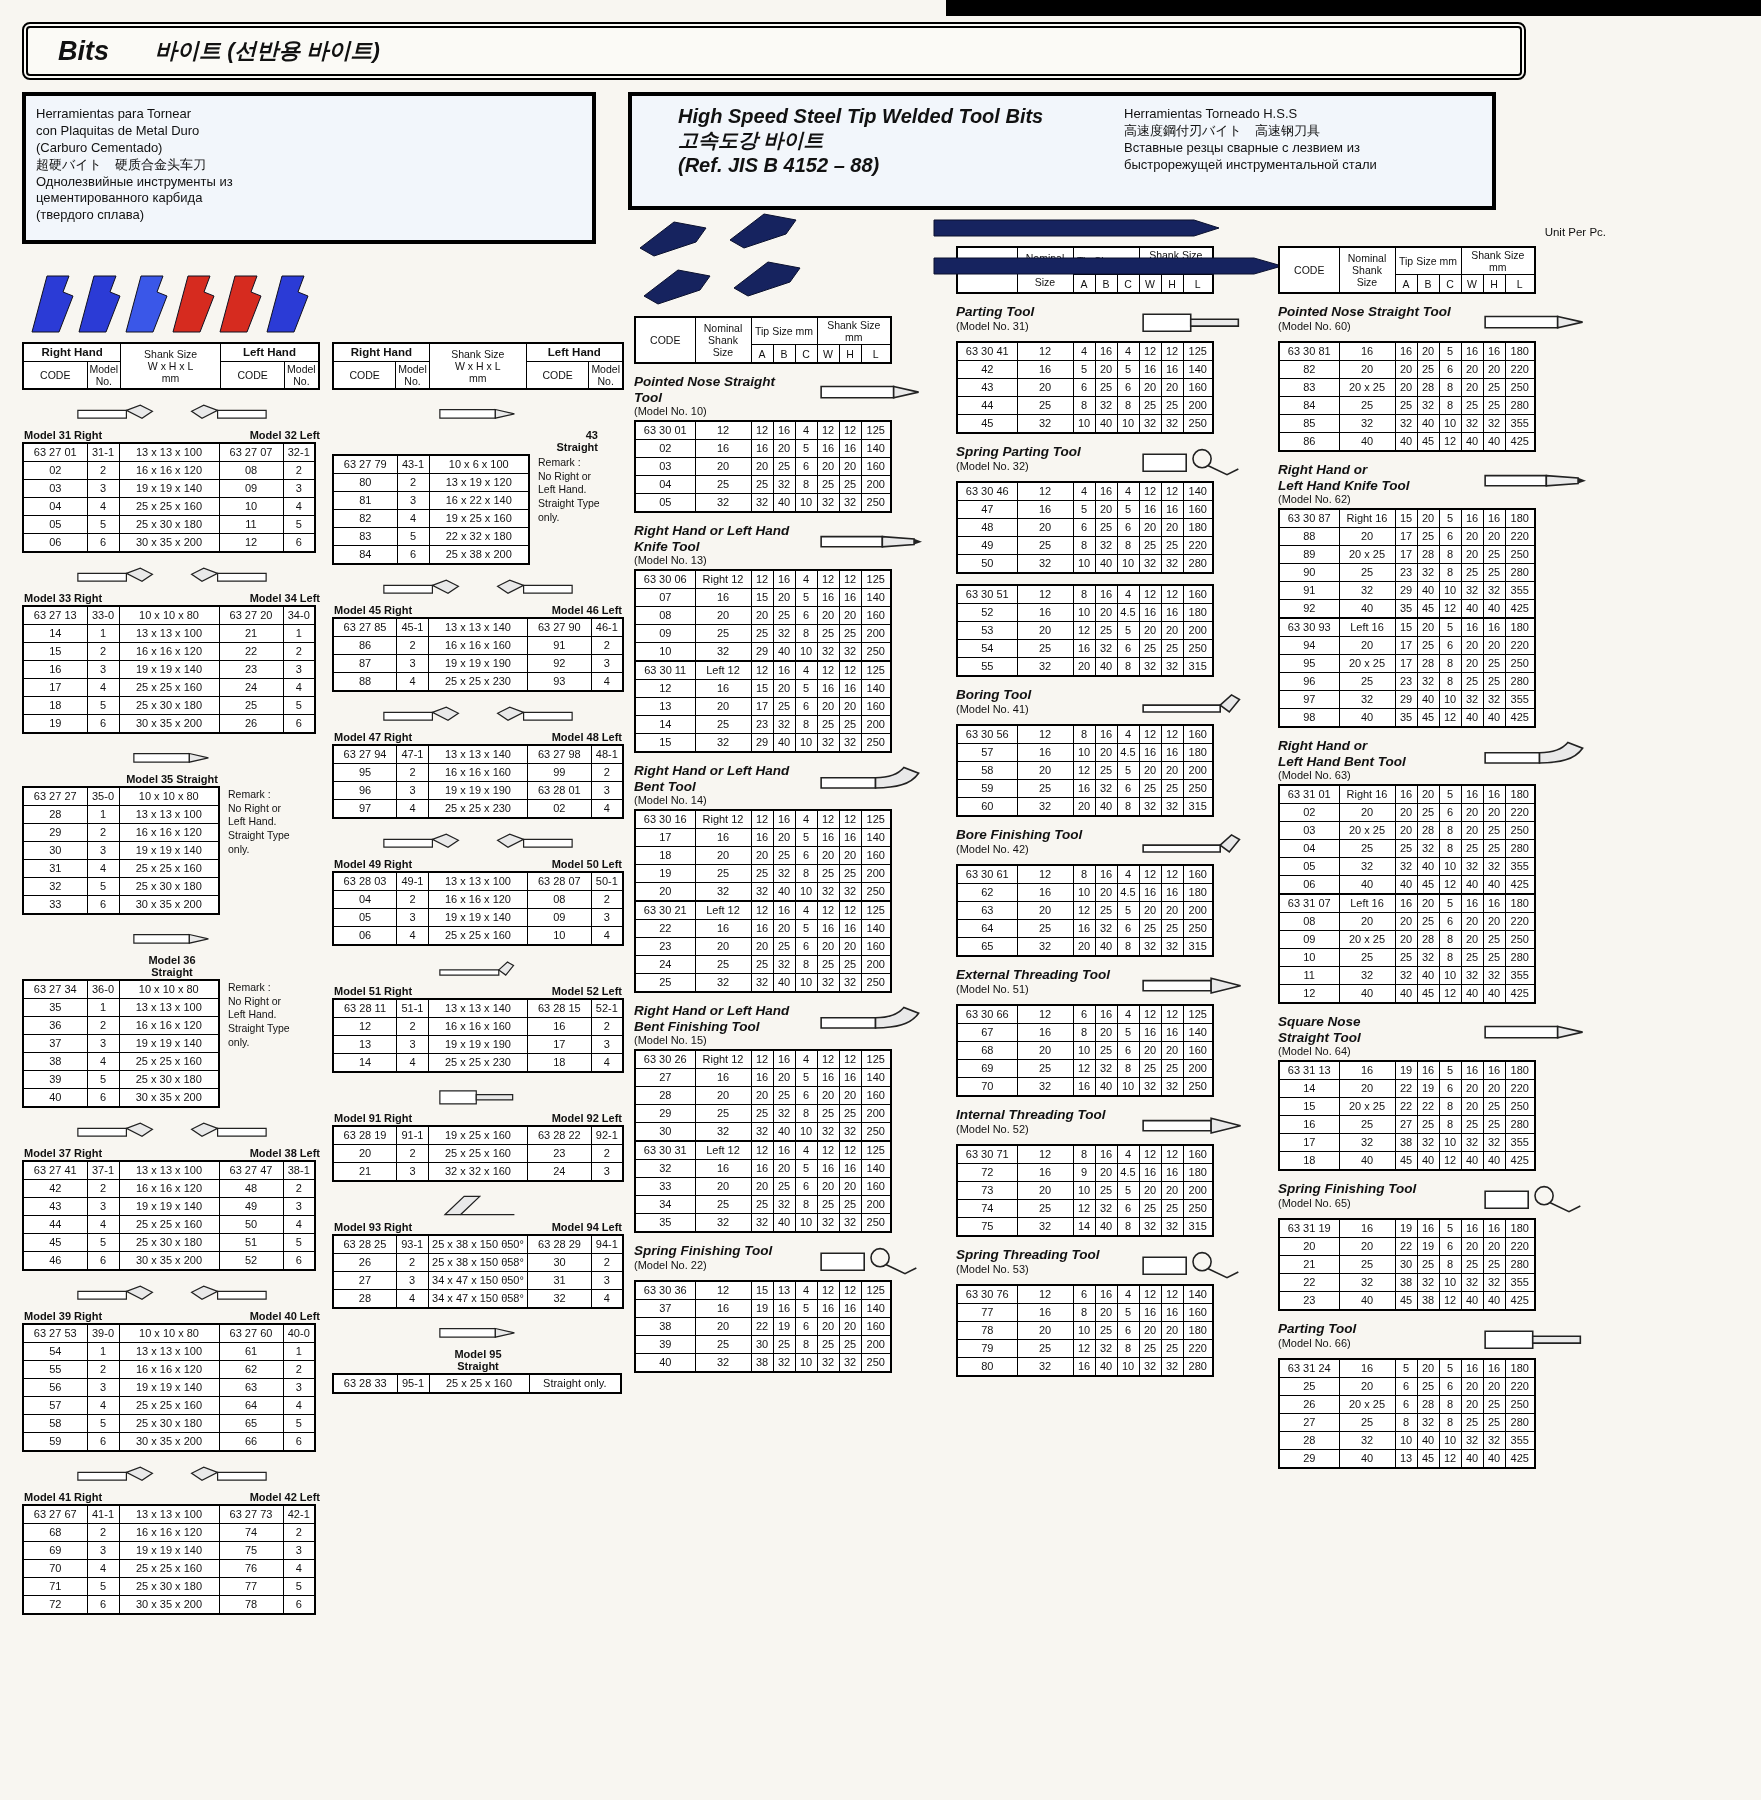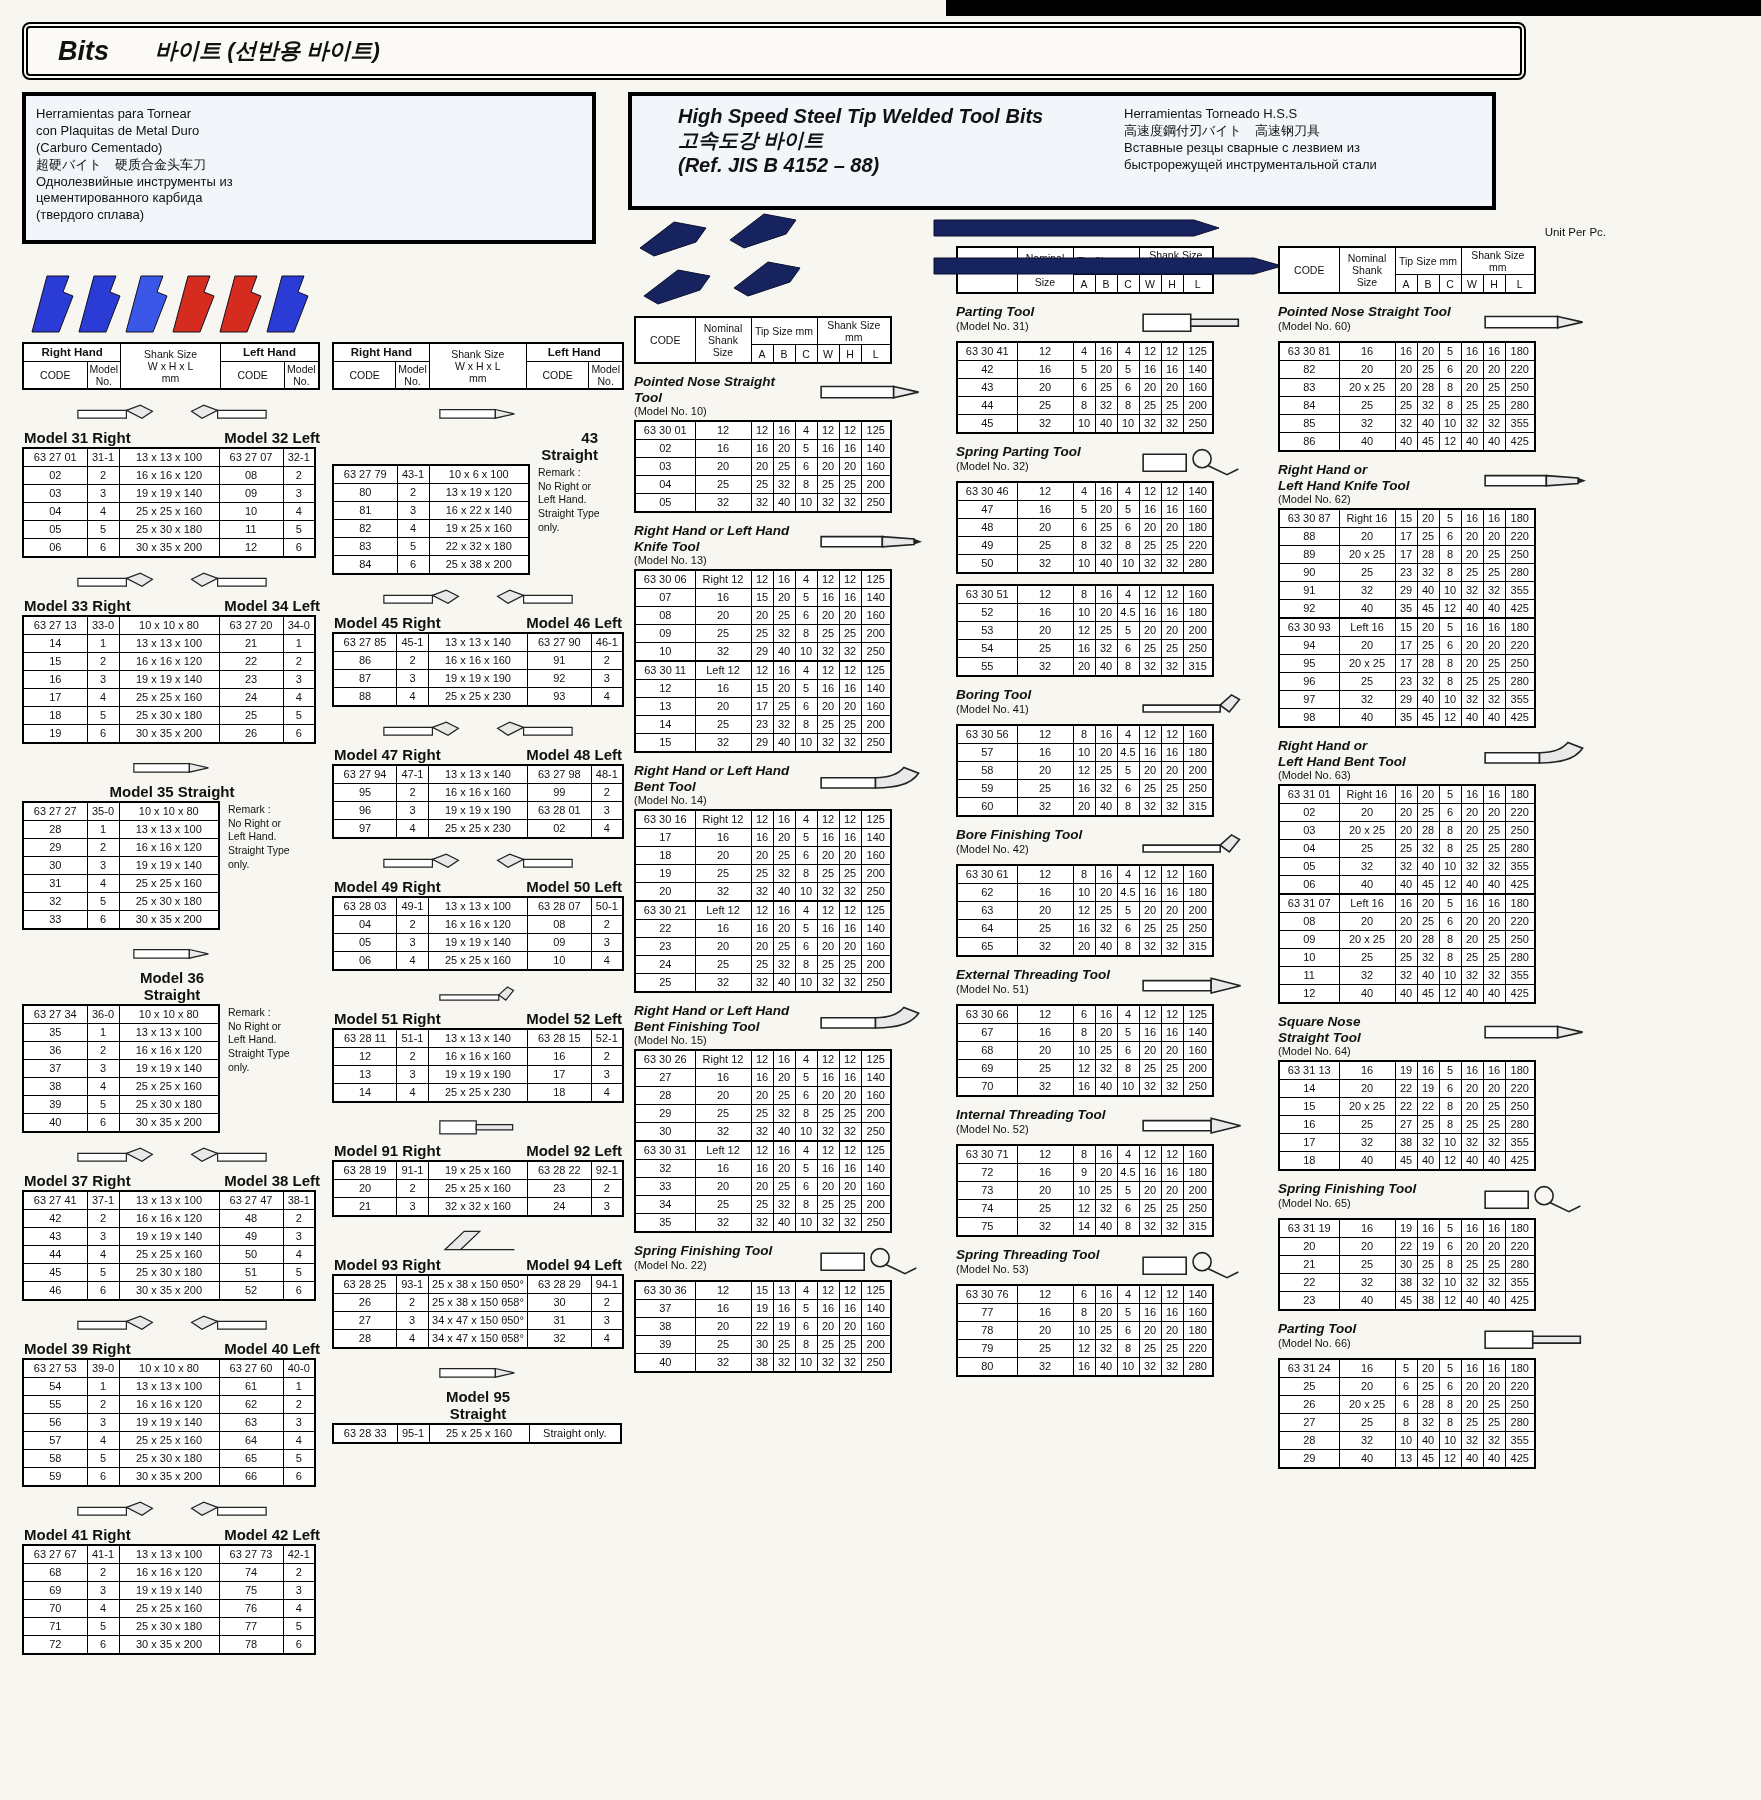--- a/index.html
+++ b/index.html
@@ -32,21 +32,21 @@
   table{border-collapse:collapse;background:#fff;table-layout:fixed;}
   td{border:1px solid #000;font-size:11px;padding:1px 2px;text-align:center;height:15px;
      overflow:hidden;white-space:nowrap;line-height:1.15;}
   .rows{border:2px solid #000;}
   .chead{margin-bottom:6px;border:2px solid #000;}
   td.hc{font-size:10.5px;white-space:pre-line;}
   td.b{font-weight:bold;font-size:11.5px;}
   .pre{white-space:pre-line;}
   .bstart td{border-top:2px solid #000;}
   .cgroup{margin-top:10px;}
-  .glabels{display:flex;justify-content:space-between;font-size:15px;font-weight:bold;padding:1px 2px;}
+  .glabels{display:flex;justify-content:space-between;font-size:11px;font-weight:bold;padding:1px 2px;}
   .glabels.center{justify-content:center;text-align:center;}
   .glabels.sideright{justify-content:flex-end;padding-right:26px;text-align:right;}
   .tline{display:flex;gap:8px;align-items:flex-start;}
   .remark{font-size:10.5px;width:86px;line-height:1.3;padding-top:2px;}
   .sketchrow{display:flex;justify-content:center;gap:16px;height:26px;margin:4px 0 2px;}
   .sk{width:96px;height:26px;}
   .hgroup{margin-top:10px;}
   .hhead{display:flex;align-items:flex-start;gap:6px;margin-bottom:3px;}
   .htl{min-width:130px;}
   .htitle{font-weight:bold;font-style:italic;font-size:13.5px;line-height:1.15;}

